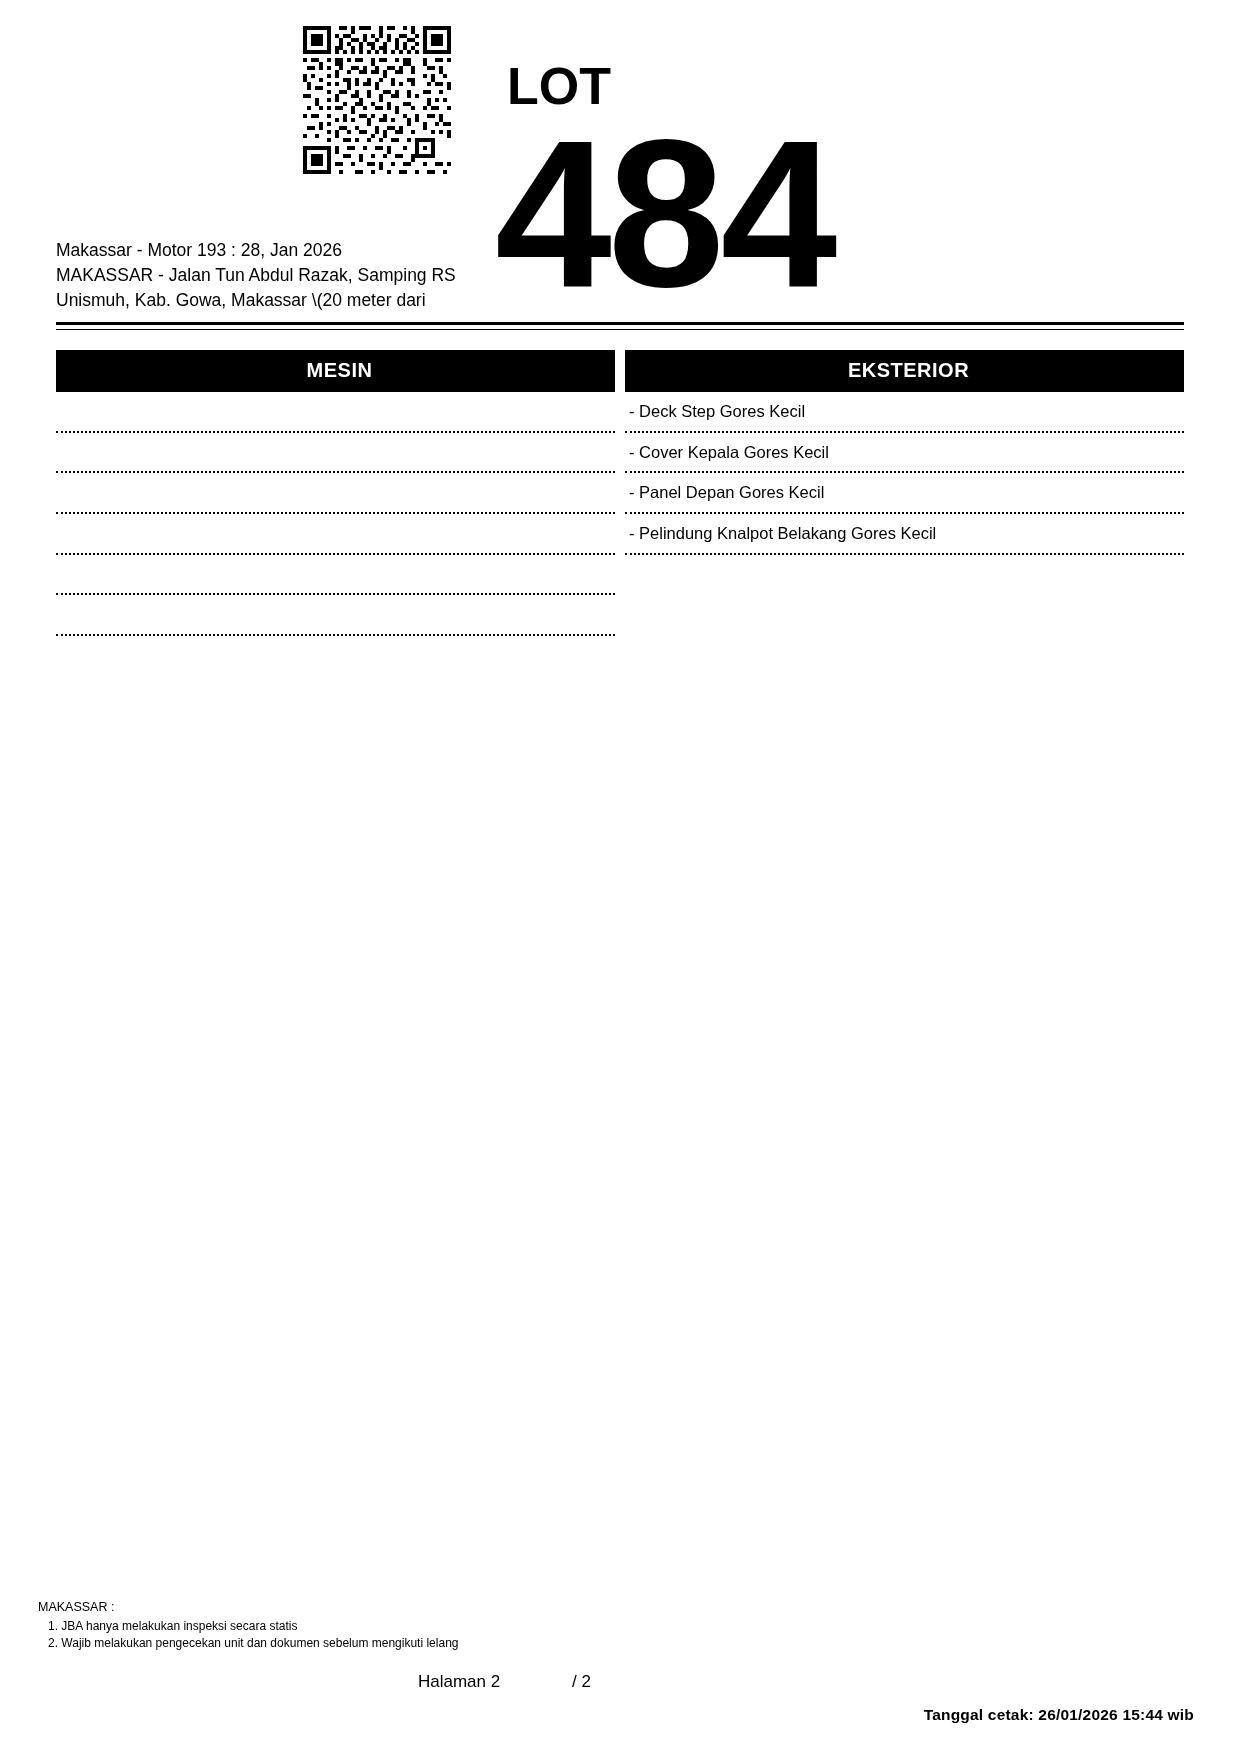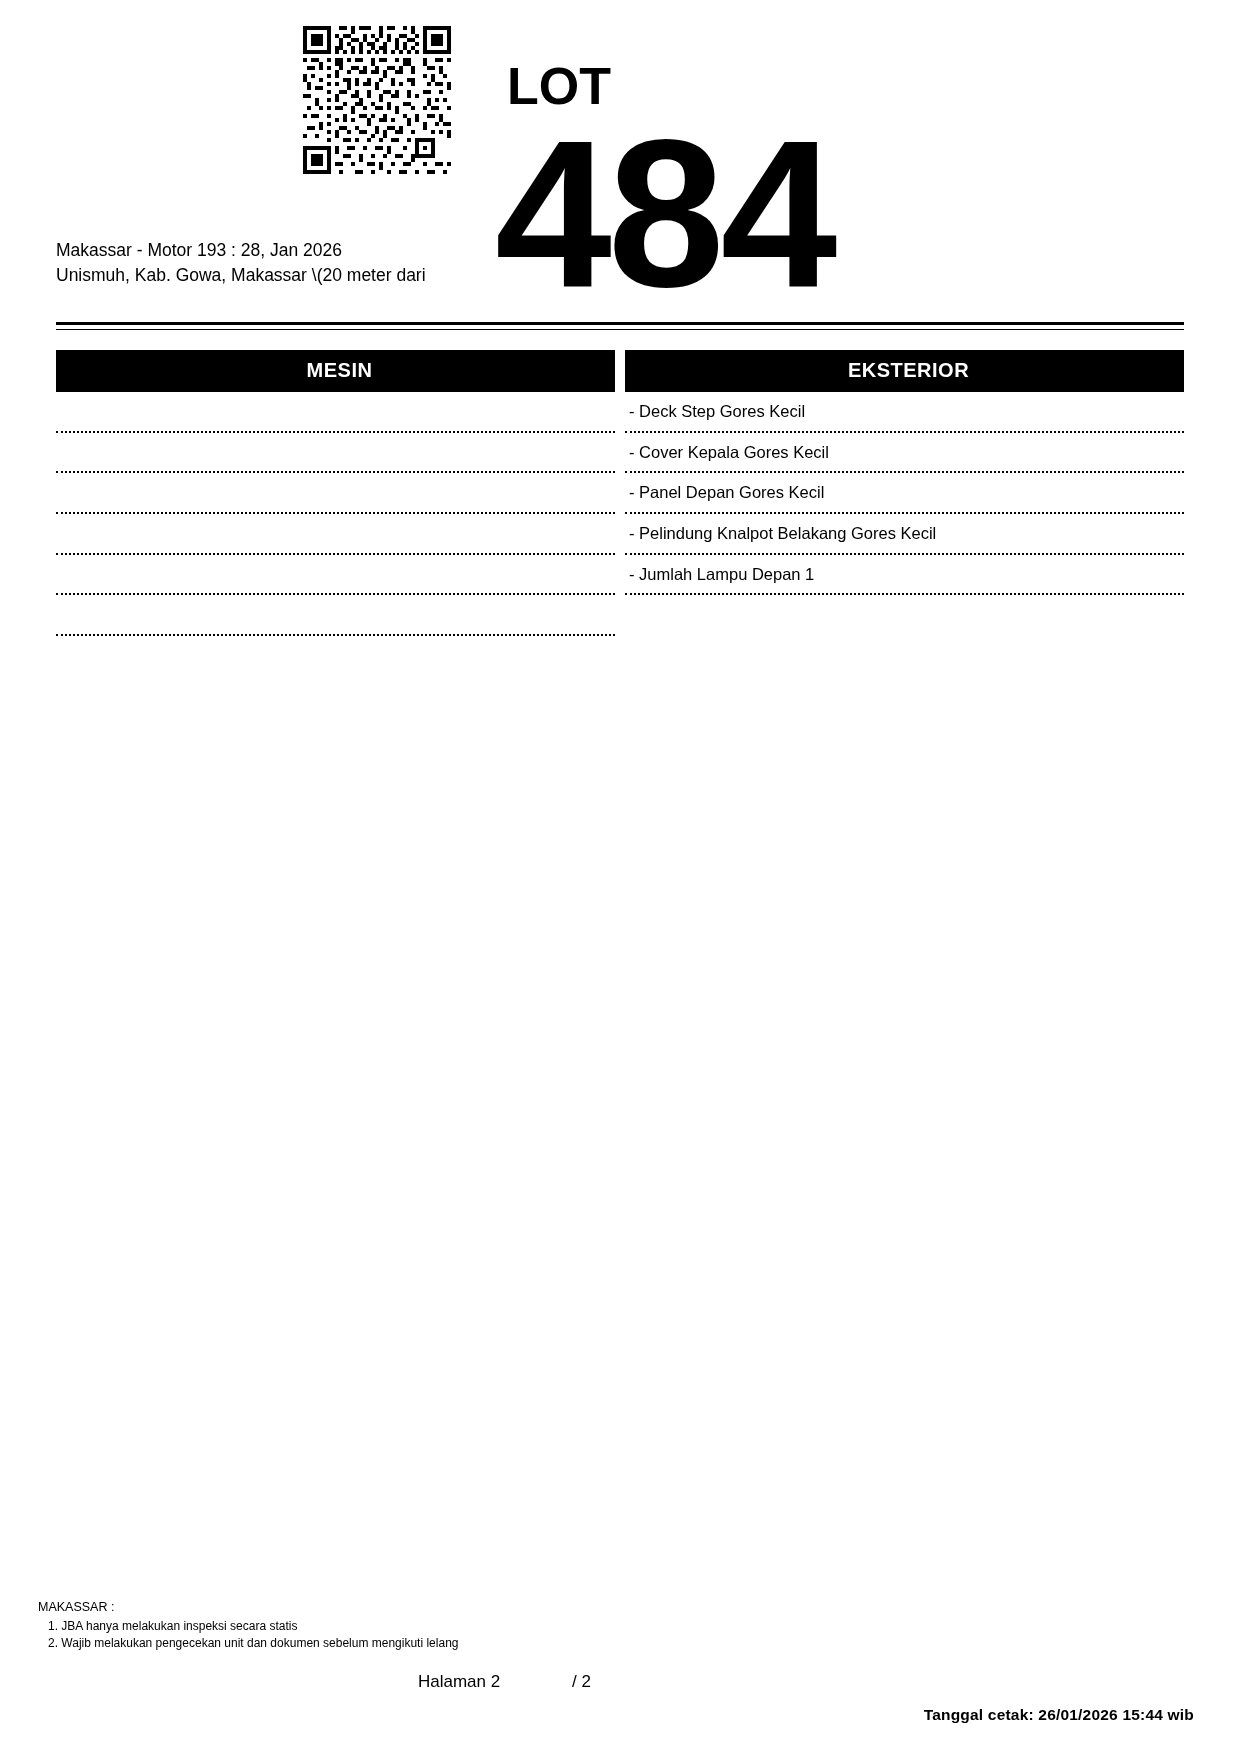--- a/index.html
+++ b/index.html
@@ -421,20 +421,21 @@
       </svg>
     </div>
 
     <div class="lot-block">
       <div class="lot-word">LOT</div>
       <div class="lot-number">484</div>
     </div>
 
     <div class="auction-info">
       <div>Makassar - Motor 193 : 28, Jan 2026</div>
+      <div>MAKASSAR - Jalan Tun Abdul Razak, Samping RS</div>
       <div>Unismuh, Kab. Gowa, Makassar \(20 meter dari</div>
     </div>
 
     <div class="rule-thick"></div>
     <div class="rule-thin"></div>
   </div>
 
   <div class="columns">
 
     <div class="col">
@@ -449,21 +450,20 @@
       </div>
     </div>
 
     <div class="col">
       <div class="col-head">EKSTERIOR</div>
       <div class="col-body">
         <div class="row">- Deck Step Gores Kecil</div>
         <div class="row">- Cover Kepala Gores Kecil</div>
         <div class="row">- Panel Depan Gores Kecil</div>
         <div class="row">- Pelindung Knalpot Belakang Gores Kecil</div>
-        <div class="row">- Jumlah Lampu Depan 1</div>
       </div>
     </div>
 
   </div>
 
   <div class="footer">
     <div class="catatan-title">MAKASSAR :</div>
     <div class="catatan-list">
       <div>1. JBA hanya melakukan inspeksi secara statis</div>
       <div>2. Wajib melakukan pengecekan unit dan dokumen sebelum mengikuti lelang</div>

